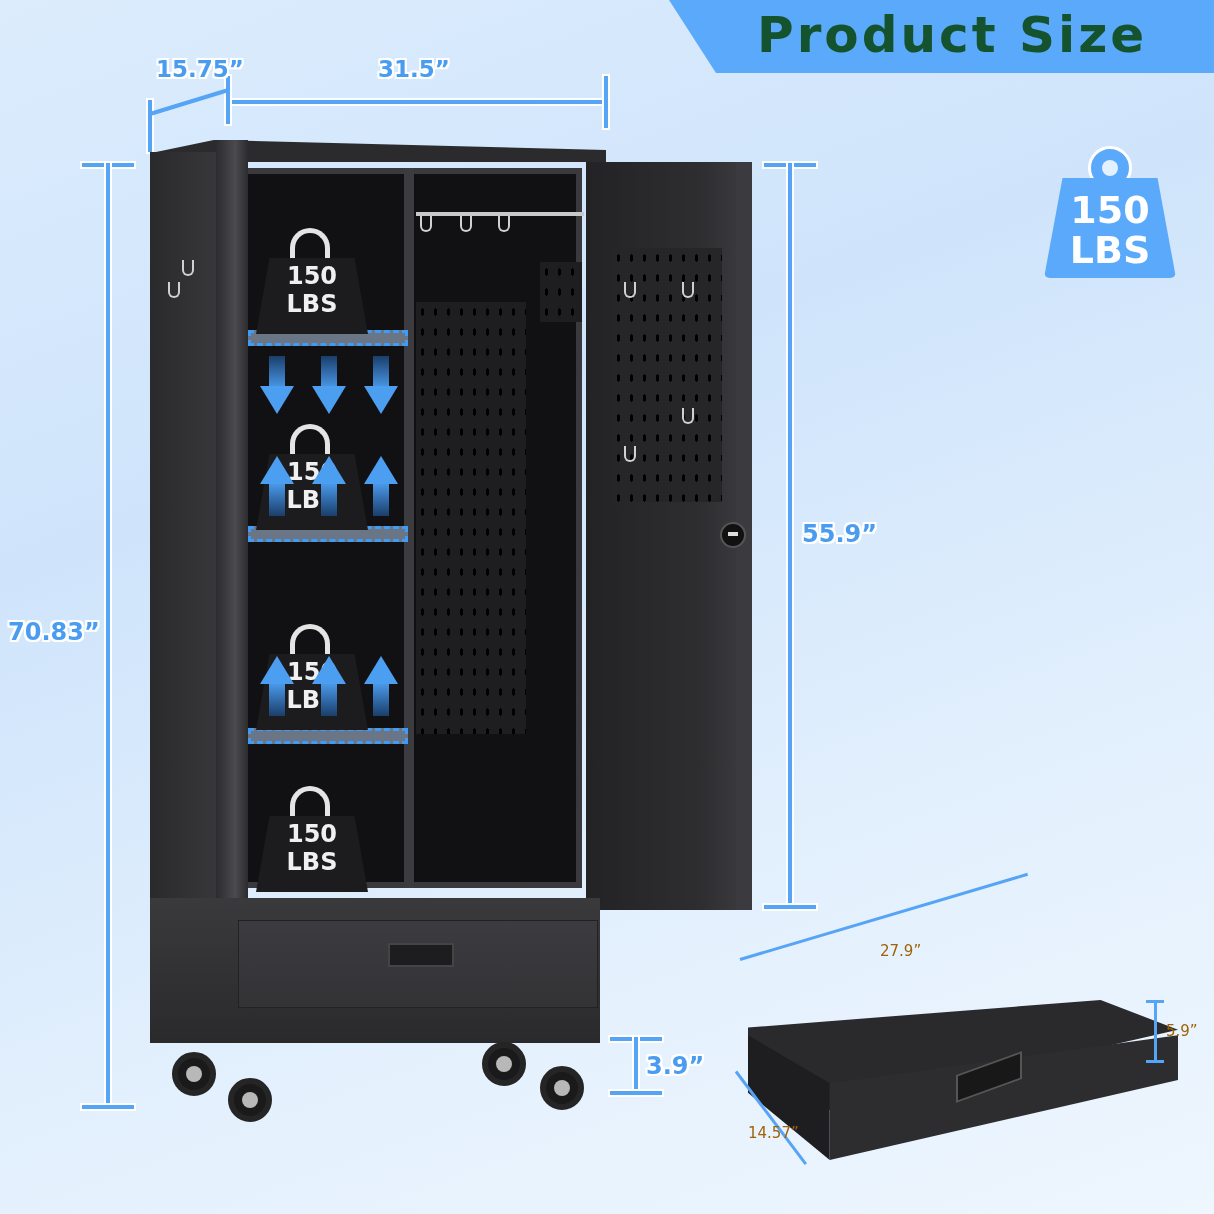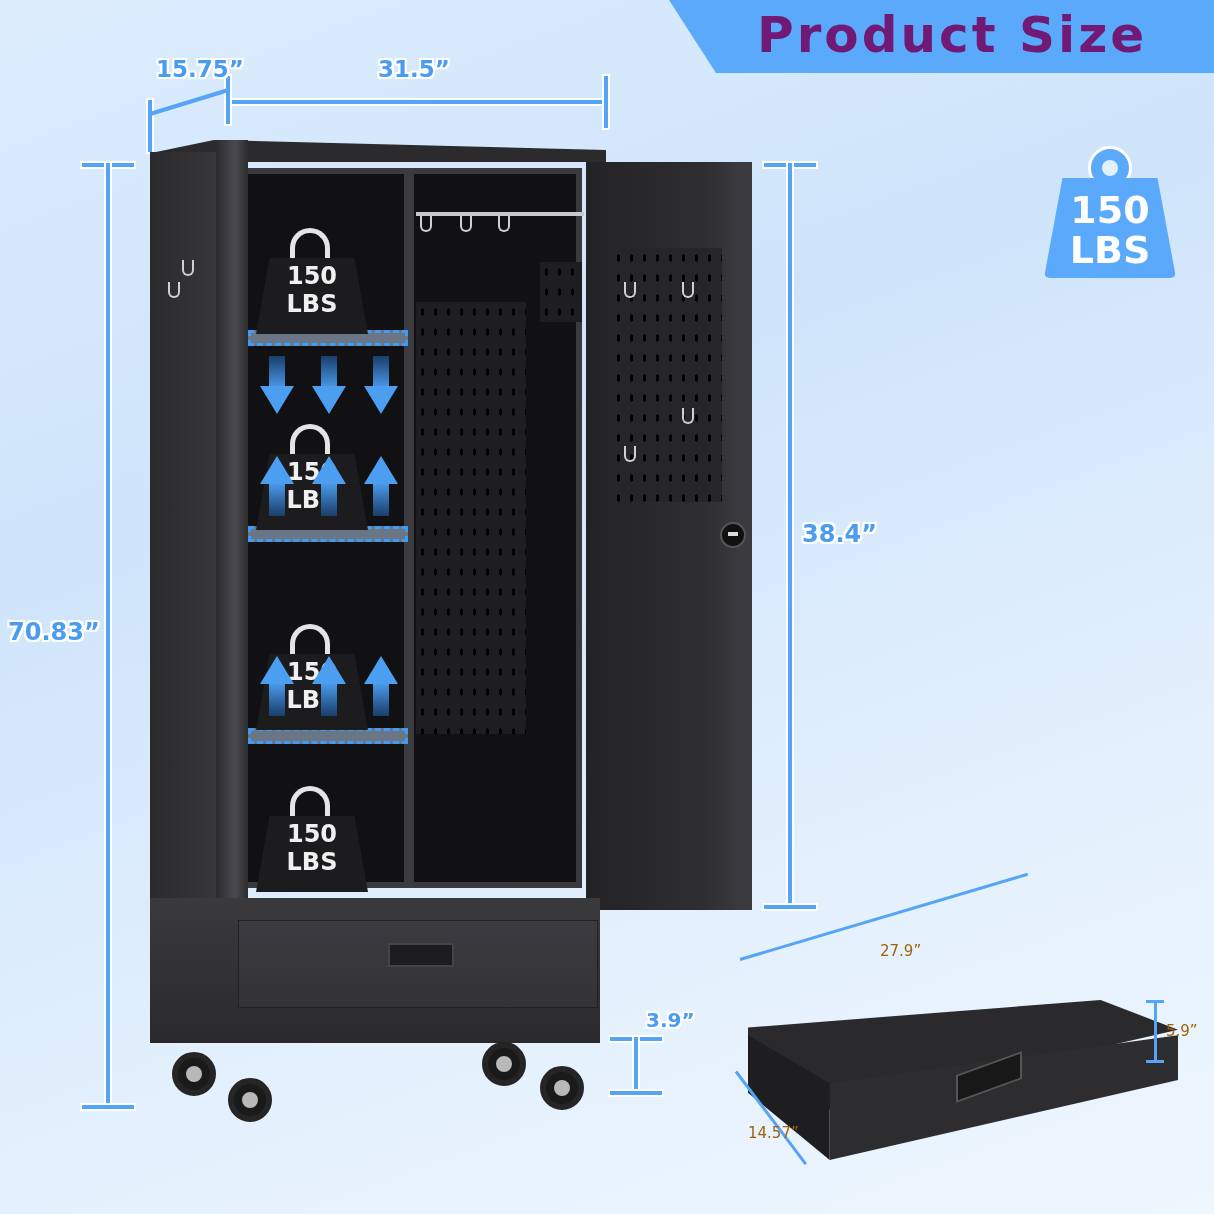--- a/index.html
+++ b/index.html
@@ -3,21 +3,21 @@
 <meta charset="utf-8">
 <style>
   html,body{margin:0;padding:0;}
   body{width:1214px;height:1214px;overflow:hidden;position:relative;
     font-family:"DejaVu Sans","Liberation Sans",sans-serif;
     background:linear-gradient(160deg,#dcecfd 0%,#cfe4fb 35%,#e3f0fd 70%,#eef6fe 100%);}
   .abs{position:absolute;}
   .banner{position:absolute;right:0;top:0;width:545px;height:73px;
     background:#5aa9fb;clip-path:polygon(0 0,100% 0,100% 100%,47px 100%);}
   .banner span{position:absolute;left:88px;top:6px;font-size:50px;font-weight:bold;
-    color:#701a75;letter-spacing:3px;}
+    color:#14532d;letter-spacing:3px;}
   .dim-text{position:absolute;color:#4a9cf0;font-weight:bold;
     text-shadow:-2px -2px 0 #fff,2px -2px 0 #fff,-2px 2px 0 #fff,2px 2px 0 #fff,0 2px 0 #fff,0 -2px 0 #fff,2px 0 0 #fff,-2px 0 0 #fff;}
   .small-dim{position:absolute;color:#a16207;font-size:15px;}
   .line-v{position:absolute;width:4px;background:#56a4f5;box-shadow:0 0 0 2px #fff;}
   .line-h{position:absolute;height:4px;background:#56a4f5;box-shadow:0 0 0 2px #fff;}
   
   .weight-badge{position:absolute;left:1040px;top:140px;width:140px;height:140px;}
   .wb-ring{position:absolute;left:48px;top:6px;width:44px;height:44px;border-radius:50%;
     background:#5aa9fb;border:3px solid #fff;box-sizing:border-box;}
   .wb-ring:after{content:"";position:absolute;left:11px;top:11px;width:16px;height:16px;border-radius:50%;
@@ -102,26 +102,26 @@
 <div class="dim-text" style="left:378px;top:56px;font-size:23px;">31.5”</div>
 
 <div class="line-h abs" style="left:82px;top:163px;width:52px;"></div>
 <div class="line-v abs" style="left:106px;top:163px;height:942px;"></div>
 <div class="line-h abs" style="left:82px;top:1105px;width:52px;"></div>
 <div class="dim-text" style="left:8px;top:618px;font-size:24px;">70.83”</div>
 
 <div class="line-h abs" style="left:764px;top:163px;width:52px;"></div>
 <div class="line-v abs" style="left:788px;top:163px;height:742px;"></div>
 <div class="line-h abs" style="left:764px;top:905px;width:52px;"></div>
-<div class="dim-text" style="left:802px;top:520px;font-size:24px;">38.4”</div>
+<div class="dim-text" style="left:802px;top:520px;font-size:24px;">55.9”</div>
 
 <div class="line-h abs" style="left:610px;top:1037px;width:52px;"></div>
 <div class="line-v abs" style="left:634px;top:1037px;height:54px;"></div>
 <div class="line-h abs" style="left:610px;top:1091px;width:52px;"></div>
-<div class="dim-text" style="left:646px;top:1008px;font-size:20px;">3.9”</div>
+<div class="dim-text" style="left:646px;top:1052px;font-size:24px;">3.9”</div>
 
 <div class="cab-top"></div>
 <div class="cab-side"></div>
 <div class="abs" style="left:164px;top:252px;width:40px;height:56px;">
   <div class="hook" style="left:4px;top:30px;"></div>
   <div class="hook" style="left:18px;top:8px;"></div>
 </div>
 <div class="cab-interior"></div>
 <div class="divider"></div>
 <div class="left-door"></div>

